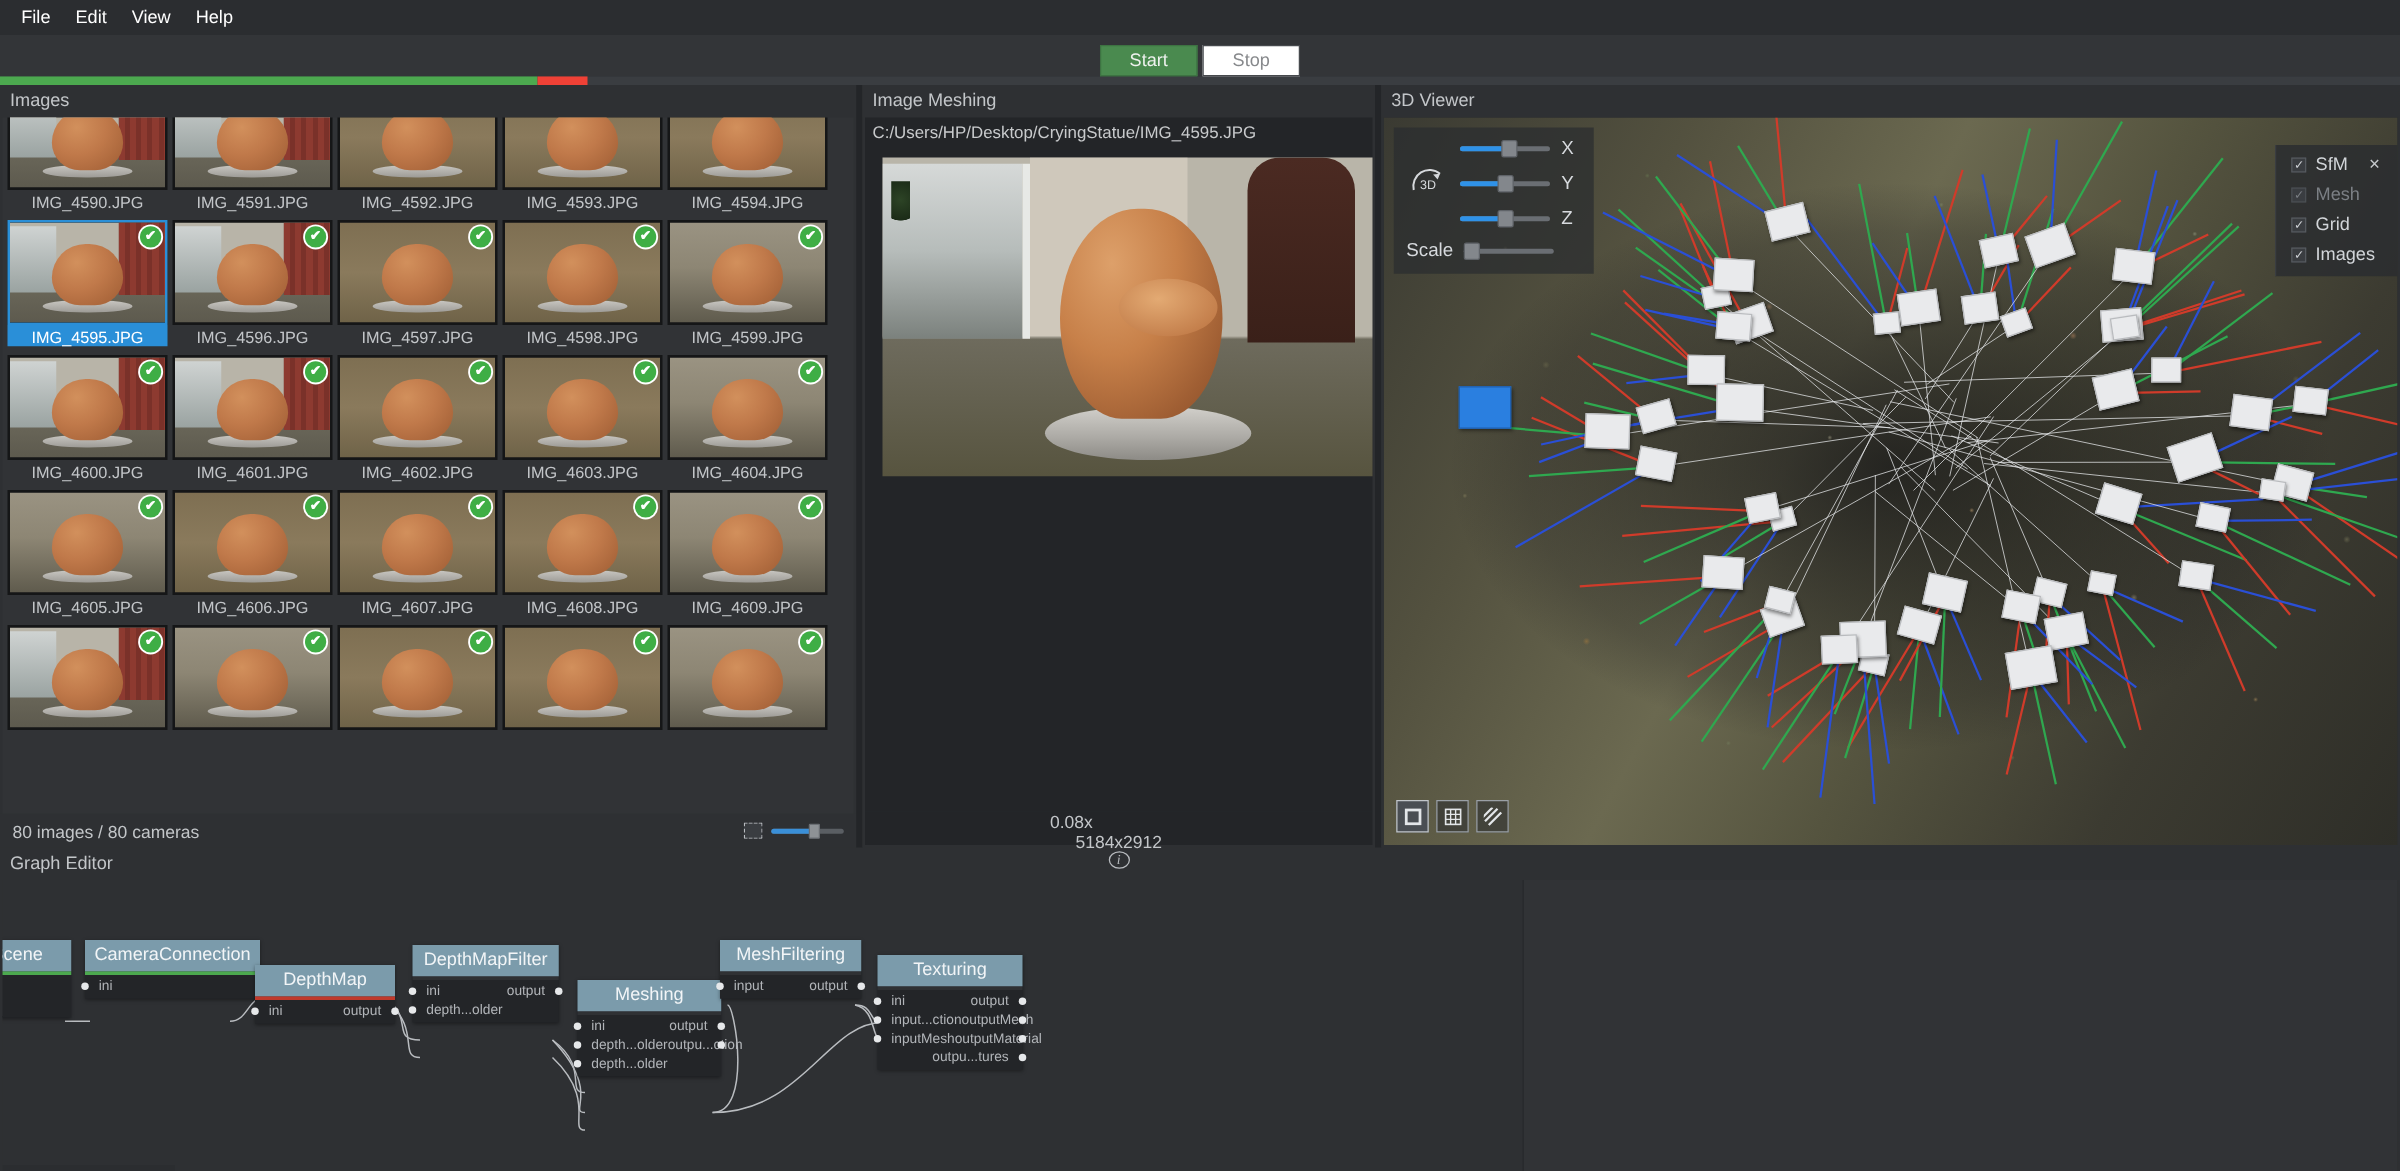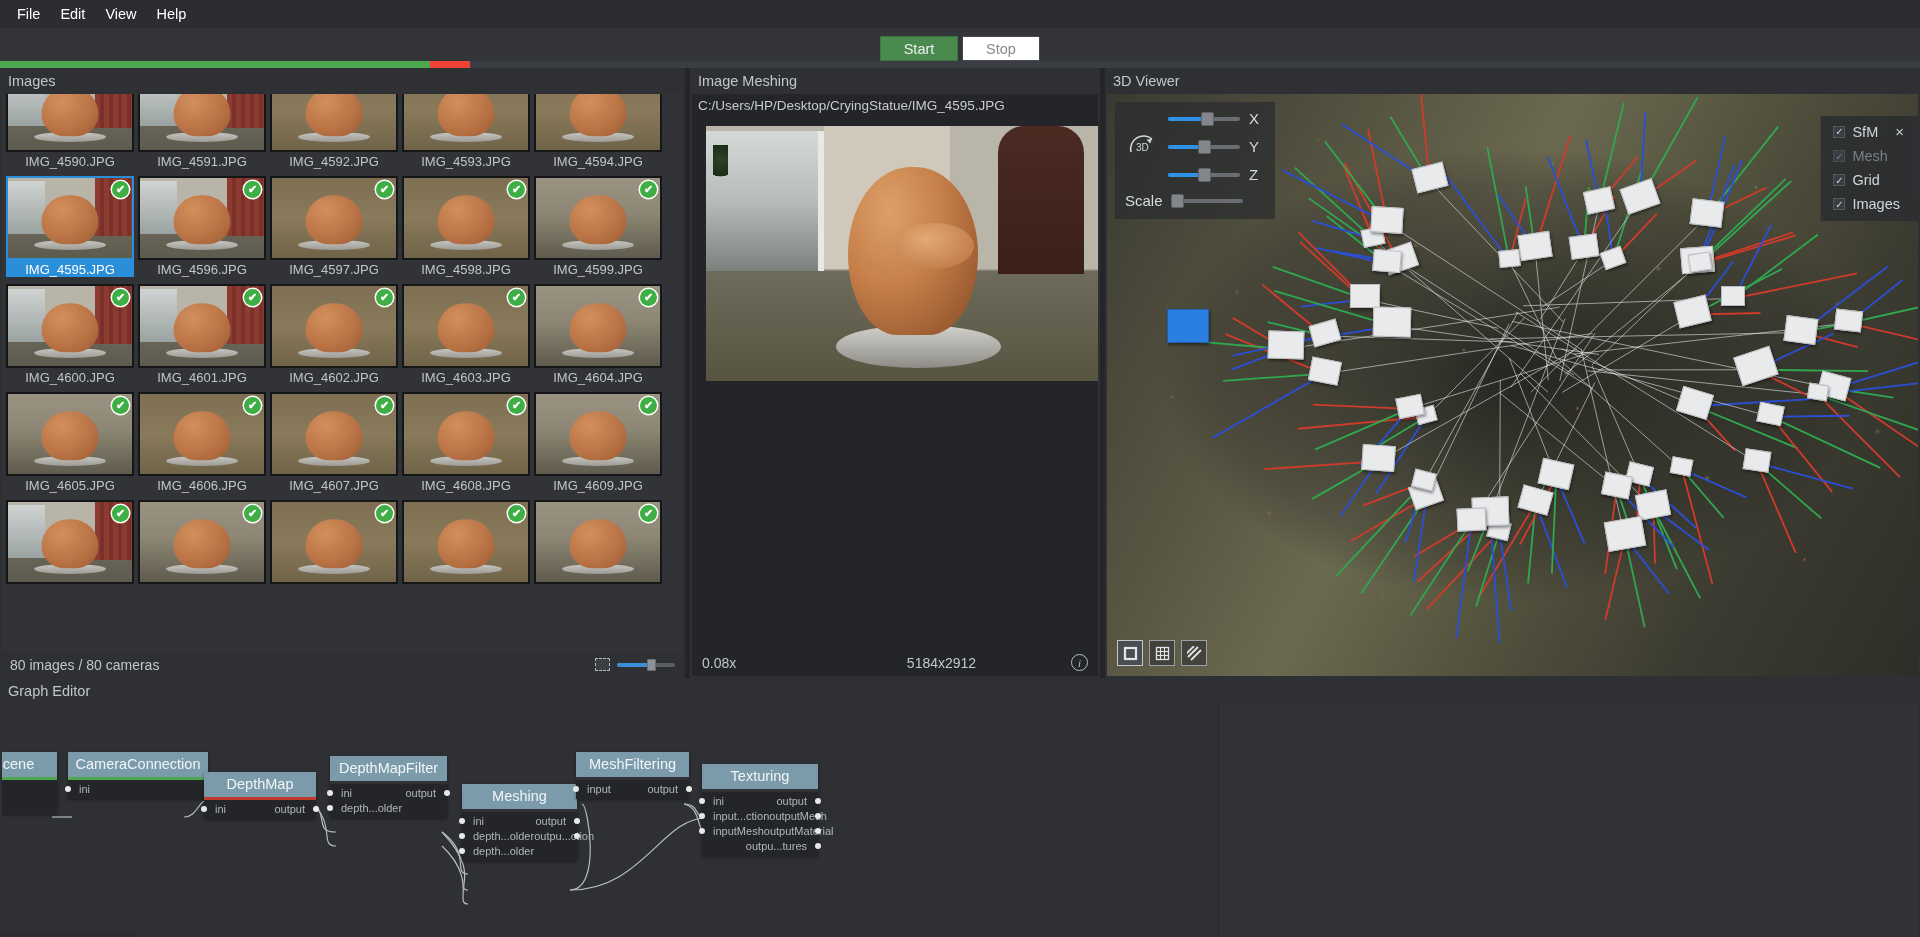--- a/index.html
+++ b/index.html
@@ -179,21 +179,21 @@
     background: radial-gradient(ellipse at 40% 35%, #e3aa73, #b9703e);
   }
   .bp-plinth {
     position: absolute; left: 33%; bottom: 5%; width: 42%; height: 17%;
     border-radius: 50%;
     background: linear-gradient(to bottom,#d2d0cb 0%,#aeaca7 55%,#8d8b86 100%);
   }
   .viewer-status {
     height: 27px; background: #232528; margin: 0 2px 2px 2px;
     display: flex; align-items: center; padding: 0 10px;
-    font-size: 14px; color: #c3c6c9;
+    font-size: 14px; color: #c3c6c9; flex-direction: column;
   }
   .vs-zoom { width: 110px; }
   .vs-dim  { flex: 1; text-align: center; }
   .info-ico {
     width: 17px; height: 17px; border-radius: 50%; border: 1.5px solid #b9bcc0;
     display: flex; align-items: center; justify-content: center;
     font-size: 11px; font-style: italic; font-family: "Liberation Serif", serif;
     color: #b9bcc0;
   }
 

